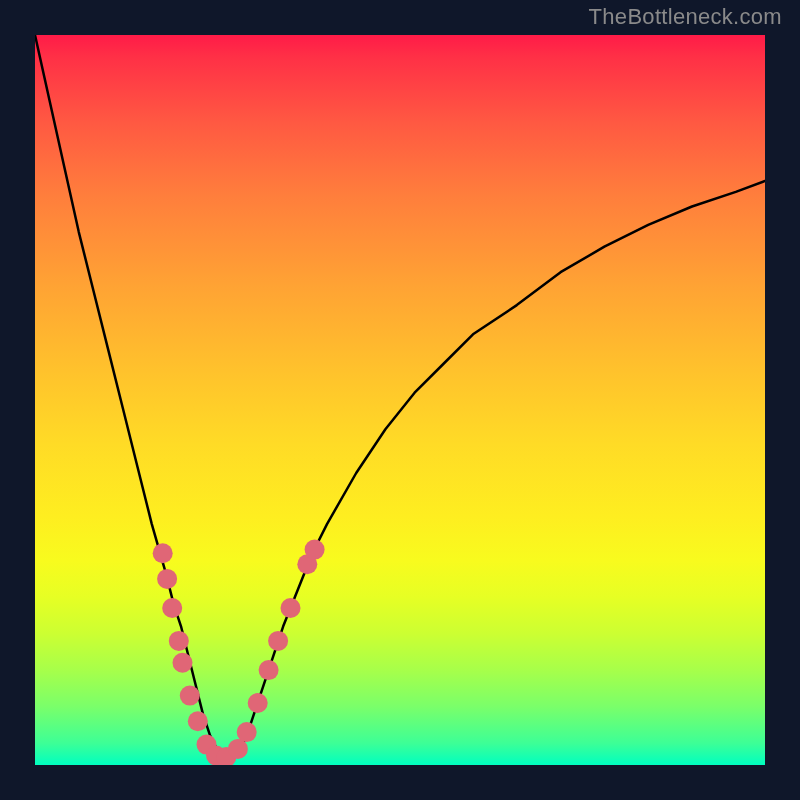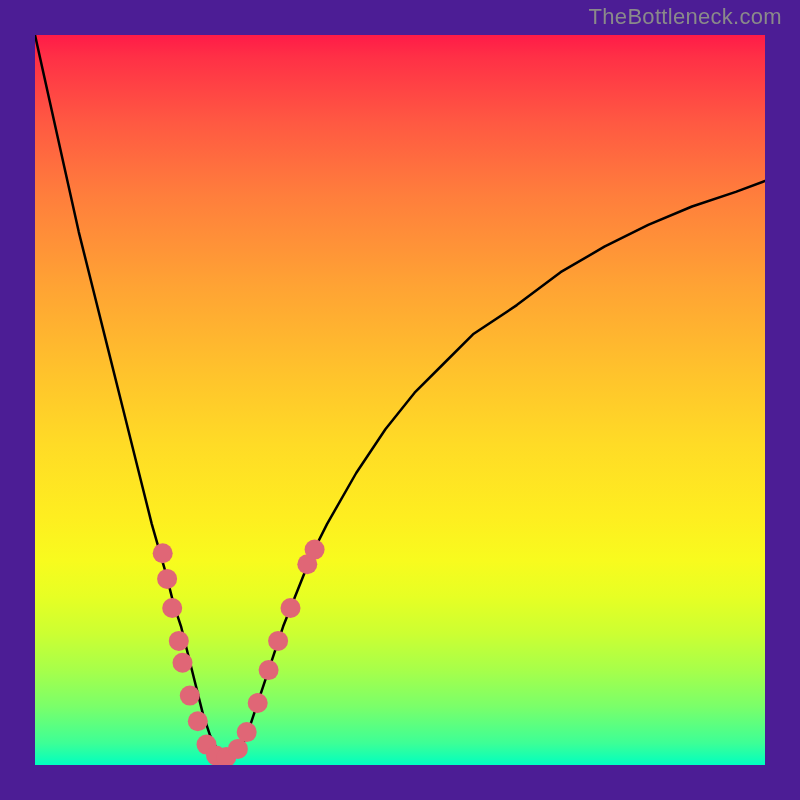--- a/index.html
+++ b/index.html
@@ -10,21 +10,21 @@
     background: #000;
     overflow: hidden;
     font-family: Arial, Helvetica, sans-serif;
   }
   .frame {
     position: absolute;
     top: 0;
     left: 0;
     width: 800px;
     height: 800px;
-    background: #4c1d95;
+    background: #0f172a;
   }
   .plot-bg {
     position: absolute;
     top: 35px;
     left: 35px;
     width: 730px;
     height: 730px;
     background: linear-gradient(
       to bottom,
       #ff1b48 0%,

